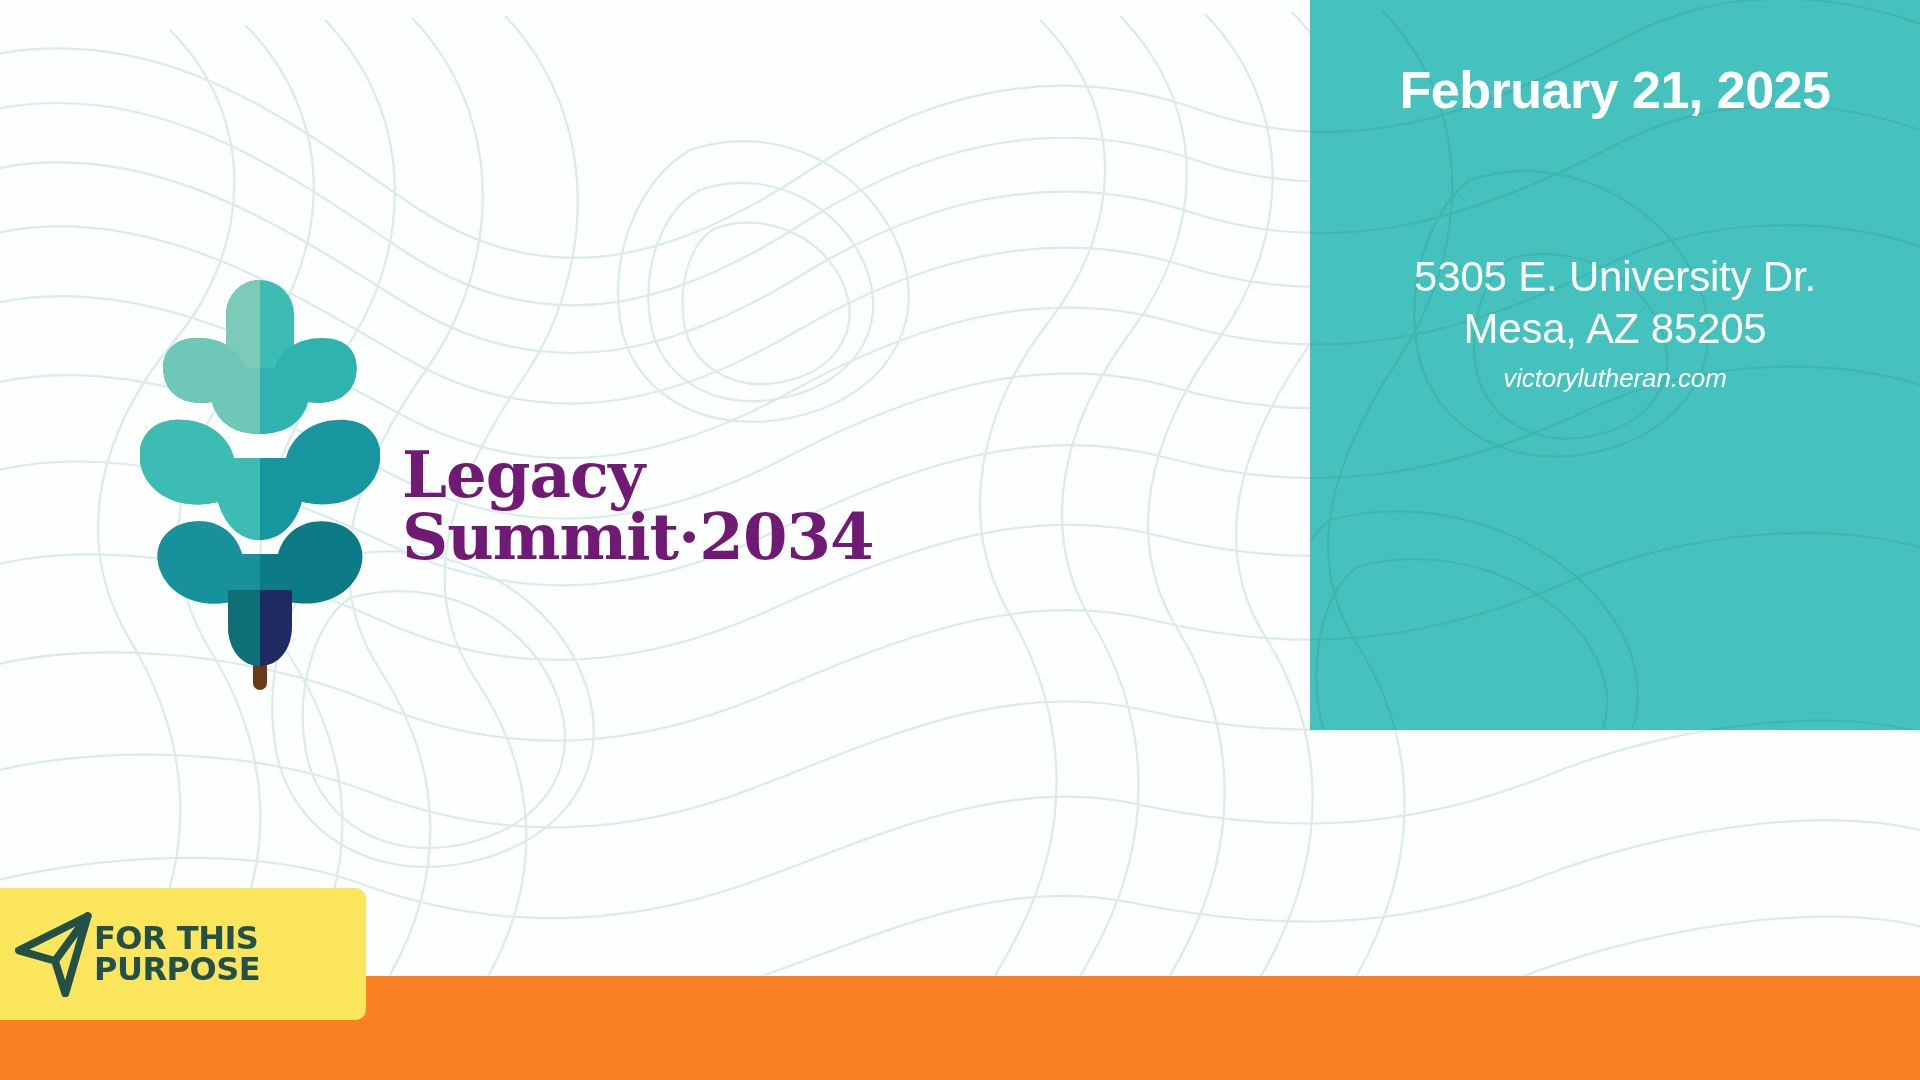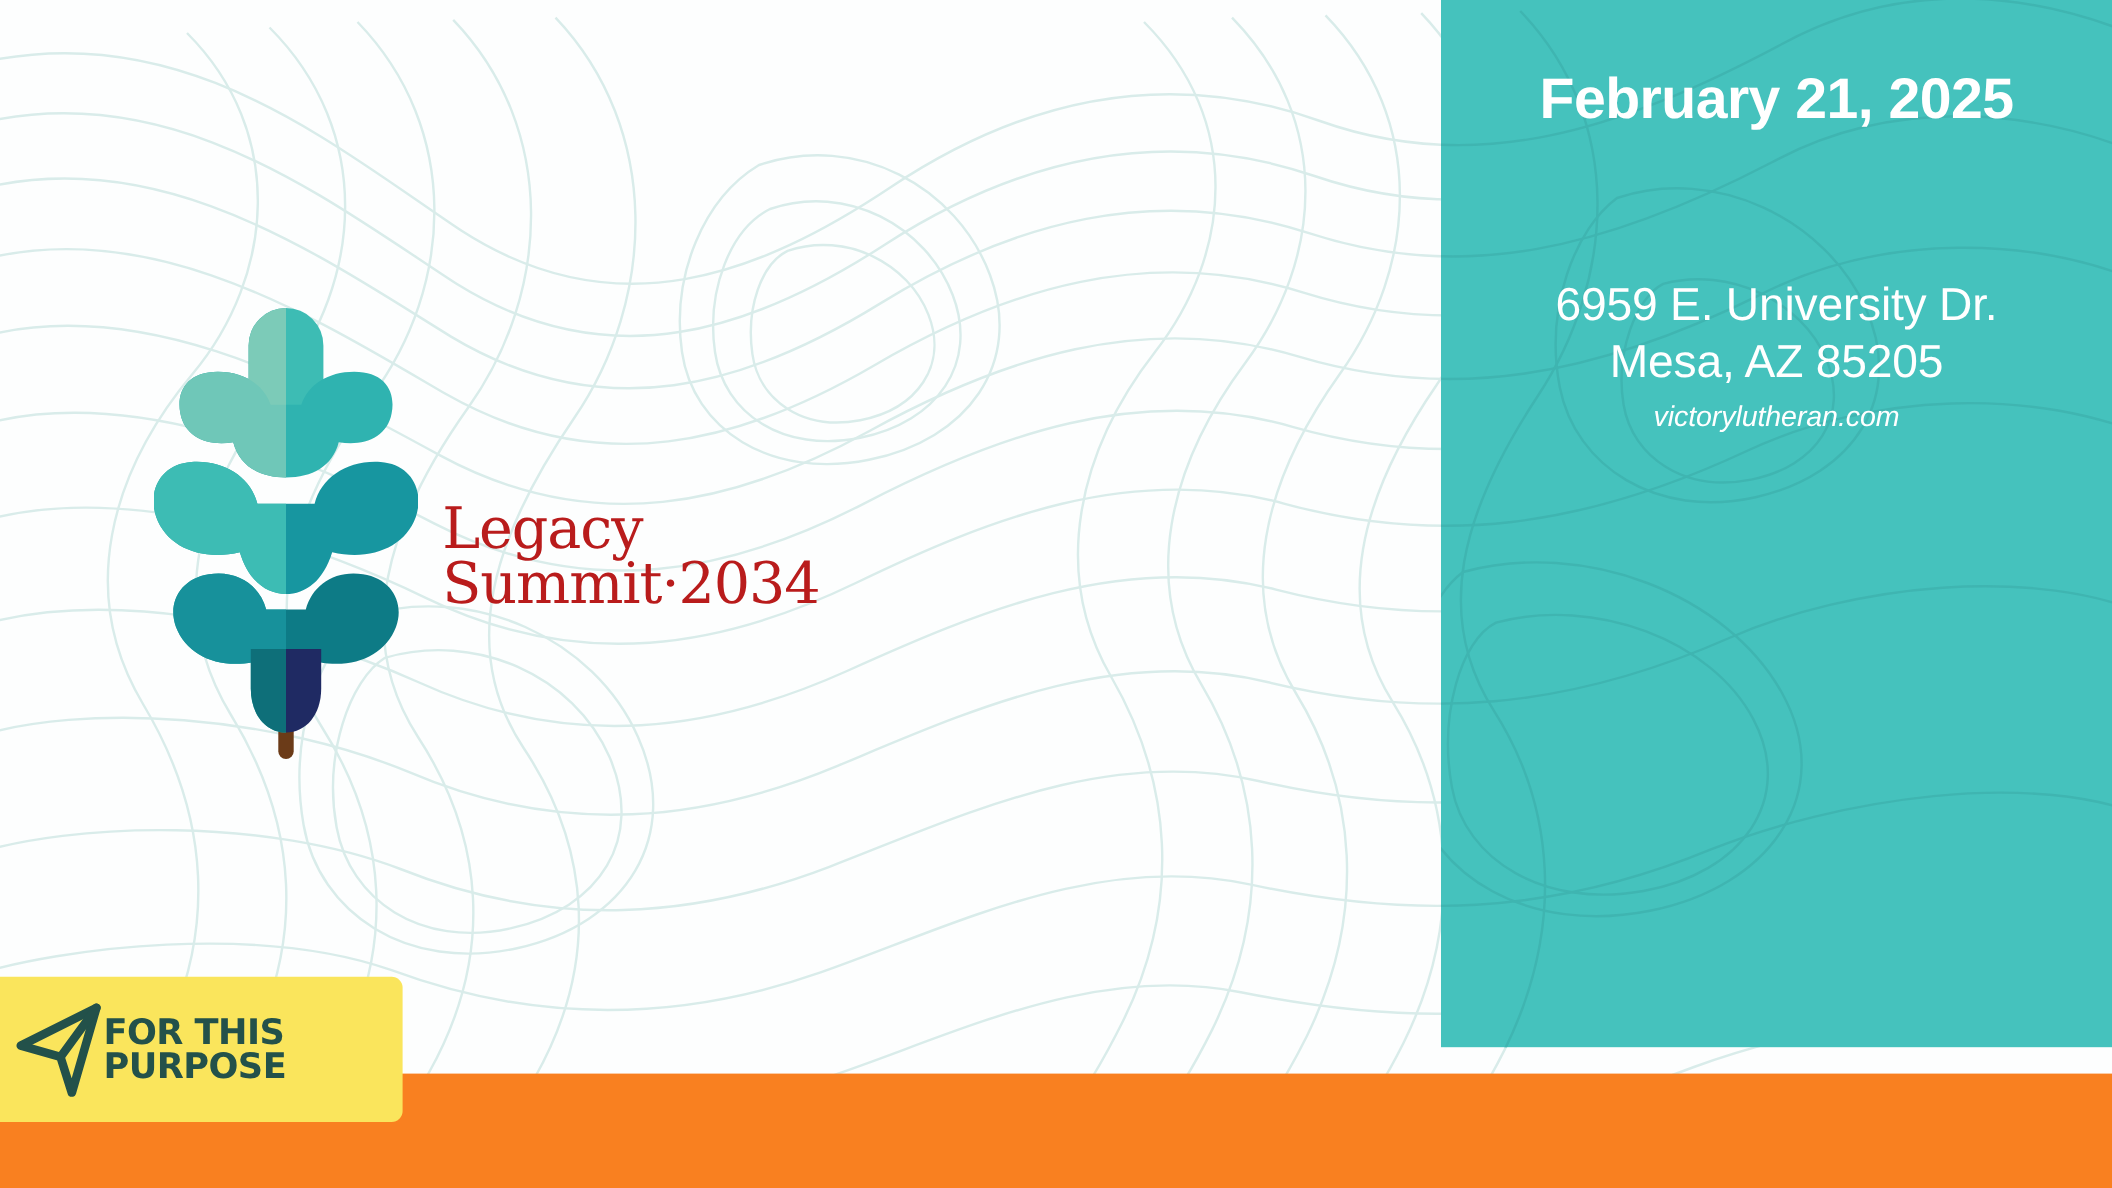--- a/index.html
+++ b/index.html
@@ -8,21 +8,21 @@
     background:#ffffff;
     font-family:"Liberation Sans", sans-serif;
   }
   #stage{position:absolute;inset:0;width:1920px;height:1080px;background:#fdfefe;overflow:hidden;}
 
   
   #topo{position:absolute;left:0;top:0;width:1920px;height:1080px;z-index:1;}
 
   
   #teal-panel{
-    position:absolute;left:1310px;top:0;width:610px;height:952px;
+    position:absolute;left:1310px;top:0;width:610px;height:730px;
     background:#45c2bd;z-index:2;overflow:hidden;
   }
   #teal-topo{position:absolute;left:-1310px;top:0;width:1920px;height:1080px;}
   #teal-content{
     position:absolute;left:0;top:0;width:610px;height:976px;z-index:3;
     text-align:center;color:#ffffff;
   }
   #event-date{
     position:absolute;left:0;right:0;top:62px;
     font-size:52px;font-weight:bold;letter-spacing:-0.5px;line-height:1.1;
@@ -39,24 +39,24 @@
   
   #orange-bar{
     position:absolute;left:0;top:976px;width:1920px;height:104px;
     background:#f98020;z-index:4;
   }
 
   
   #logo-lockup{position:absolute;left:140px;top:270px;z-index:5;display:flex;align-items:center;}
   #leaf-mark{width:240px;height:420px;flex:0 0 auto;margin-right:22px;}
   #wordmark{
-    color:#b91c1c;
+    color:#701a75;
     font-family:"DejaVu Serif", serif;
-    font-weight:normal;
-    font-size:52px;
+    font-weight:bold;
+    font-size:64px;
     line-height:0.97;
     letter-spacing:-1px;
     margin-top:52px;
   }
   #wordmark div{white-space:nowrap;}
 
   
   #sponsor-badge{
     position:absolute;left:-12px;top:888px;width:378px;height:132px;
     background:#fae55c;border-radius:10px;z-index:6;
@@ -132,21 +132,21 @@
         <path d="M1512,258 C1572,242 1638,274 1660,326 C1682,378 1652,424 1592,436 C1532,448 1484,416 1476,368 C1468,320 1488,270 1512,258 Z"></path>
         <path d="M1330,520 C1440,490 1570,540 1620,630 C1670,720 1610,806 1500,828 C1390,850 1300,796 1284,716 C1268,636 1290,550 1330,520 Z"></path>
         <path d="M1360,566 C1450,542 1556,582 1594,654 C1632,726 1584,794 1494,810 C1404,826 1332,782 1320,716 C1308,650 1328,582 1360,566 Z"></path>
       </g>
     </svg>
 
     <div id="teal-content">
       <div id="event-date">February 21, 2025</div>
 
       <div id="venue-block">
-        <p id="venue-street">6959 E. University Dr.</p>
+        <p id="venue-street">5305 E. University Dr.</p>
         <p id="venue-city">Mesa, AZ 85205</p>
         <p id="venue-web">victorylutheran.com</p>
       </div>
     </div>
   </div>
 
   <div id="orange-bar"></div>
 
   <div id="logo-lockup">
 

